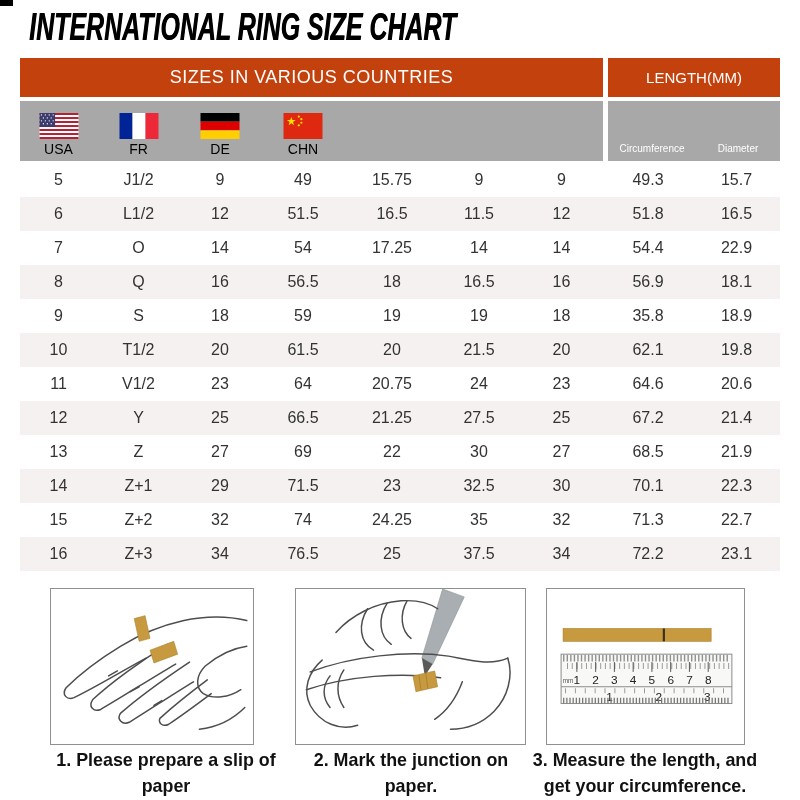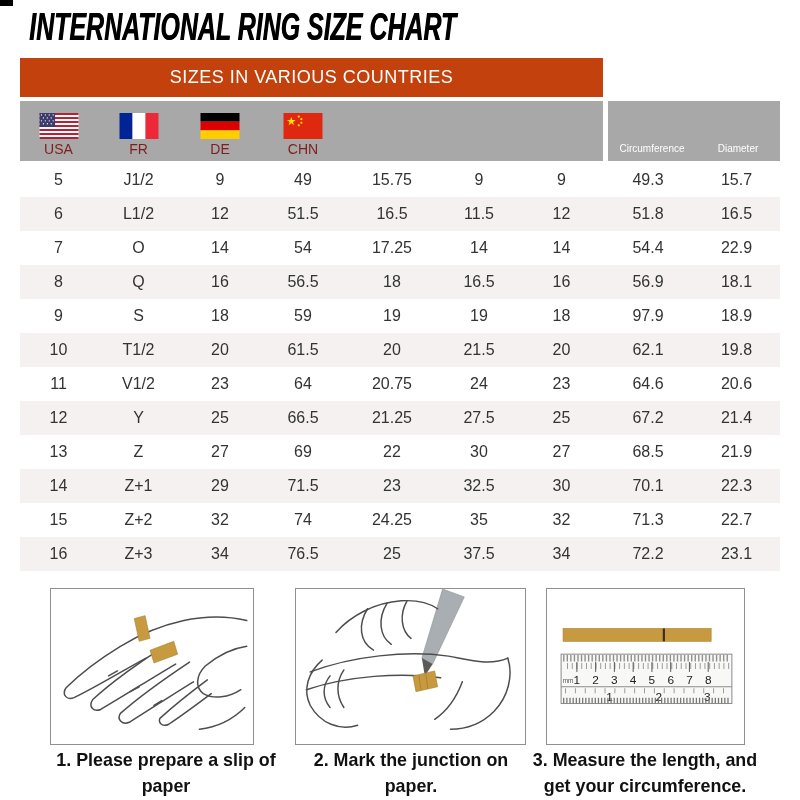--- a/index.html
+++ b/index.html
@@ -20,21 +20,21 @@
   .hdr-row { display:grid; grid-template-columns:583px 177px; height:39px; }
   .hdr-cell { background:#c2410c; color:#fff; display:flex; align-items:center; justify-content:center; }
   .hdr-left { font-size:18px; letter-spacing:0.5px; }
   .hdr-right { font-size:15px; border-left:5px solid #fff; }
 
   .flag-row { display:grid; grid-template-columns:583px 177px; height:60px; margin-top:4px; }
   .flags-left { background:#a8a8a8; display:grid; grid-template-columns:77px 83px 80px 86px 92px 82px 83px; }
   .flag-cell { display:flex; flex-direction:column; align-items:center; justify-content:flex-end; padding-bottom:4px; }
   .flag-cell .flag { display:block; width:40px; height:26px; margin-bottom:3px; }
   .flag svg { display:block; width:40px; height:26px; }
-  .flag-label { color:#7f1d1d; font-size:14px; line-height:15px; }
+  .flag-label { color:#000000; font-size:14px; line-height:15px; }
   .flags-right { background:#a8a8a8; border-left:5px solid #fff; display:grid; grid-template-columns:88px 84px; align-items:end; padding-bottom:7px; color:#fff; font-size:10px; text-align:center; }
 
   .table-body { margin-top:2px; }
   .trow { display:grid; grid-template-columns:77px 83px 80px 86px 92px 82px 83px 90px 87px; height:34px; align-items:center; }
   .trow.alt { background:#f5f1f0; }
   .tcell { text-align:center; font-size:16px; color:#333; }
 
   .figbox { position:absolute; top:588px; height:157px; background:#fff; border:1px solid #909090; }
   .figbox svg { display:block; width:100%; height:100%; }
   #fig1 { left:50px; width:204px; }
@@ -56,20 +56,21 @@
 <body>
 
 <div class="corner-artifact"></div>
 
 <h1 class="page-title">INTERNATIONAL RING SIZE CHART</h1>
 
 <div class="ring-table">
 
   <div class="hdr-row">
     <div class="hdr-cell hdr-left">SIZES IN VARIOUS COUNTRIES</div>
+    <div class="hdr-cell hdr-right">LENGTH(MM)</div>
   </div>
 
   <div class="flag-row">
     <div class="flags-left">
 
       <div class="flag-cell">
         <span class="flag">
           <svg viewBox="0 0 60 40">
             <rect width="60" height="40" fill="#fff"></rect>
             <rect y="0" width="60" height="3.1" fill="#B22234"></rect>
@@ -194,21 +195,21 @@
         <div class="tcell">18.1</div>
       </div>
       <div class="trow">
         <div class="tcell">9</div>
         <div class="tcell">S</div>
         <div class="tcell">18</div>
         <div class="tcell">59</div>
         <div class="tcell">19</div>
         <div class="tcell">19</div>
         <div class="tcell">18</div>
-        <div class="tcell">97.9</div>
+        <div class="tcell">35.8</div>
         <div class="tcell">18.9</div>
       </div>
       <div class="trow alt">
         <div class="tcell">10</div>
         <div class="tcell">T1/2</div>
         <div class="tcell">20</div>
         <div class="tcell">61.5</div>
         <div class="tcell">20</div>
         <div class="tcell">21.5</div>
         <div class="tcell">20</div>

